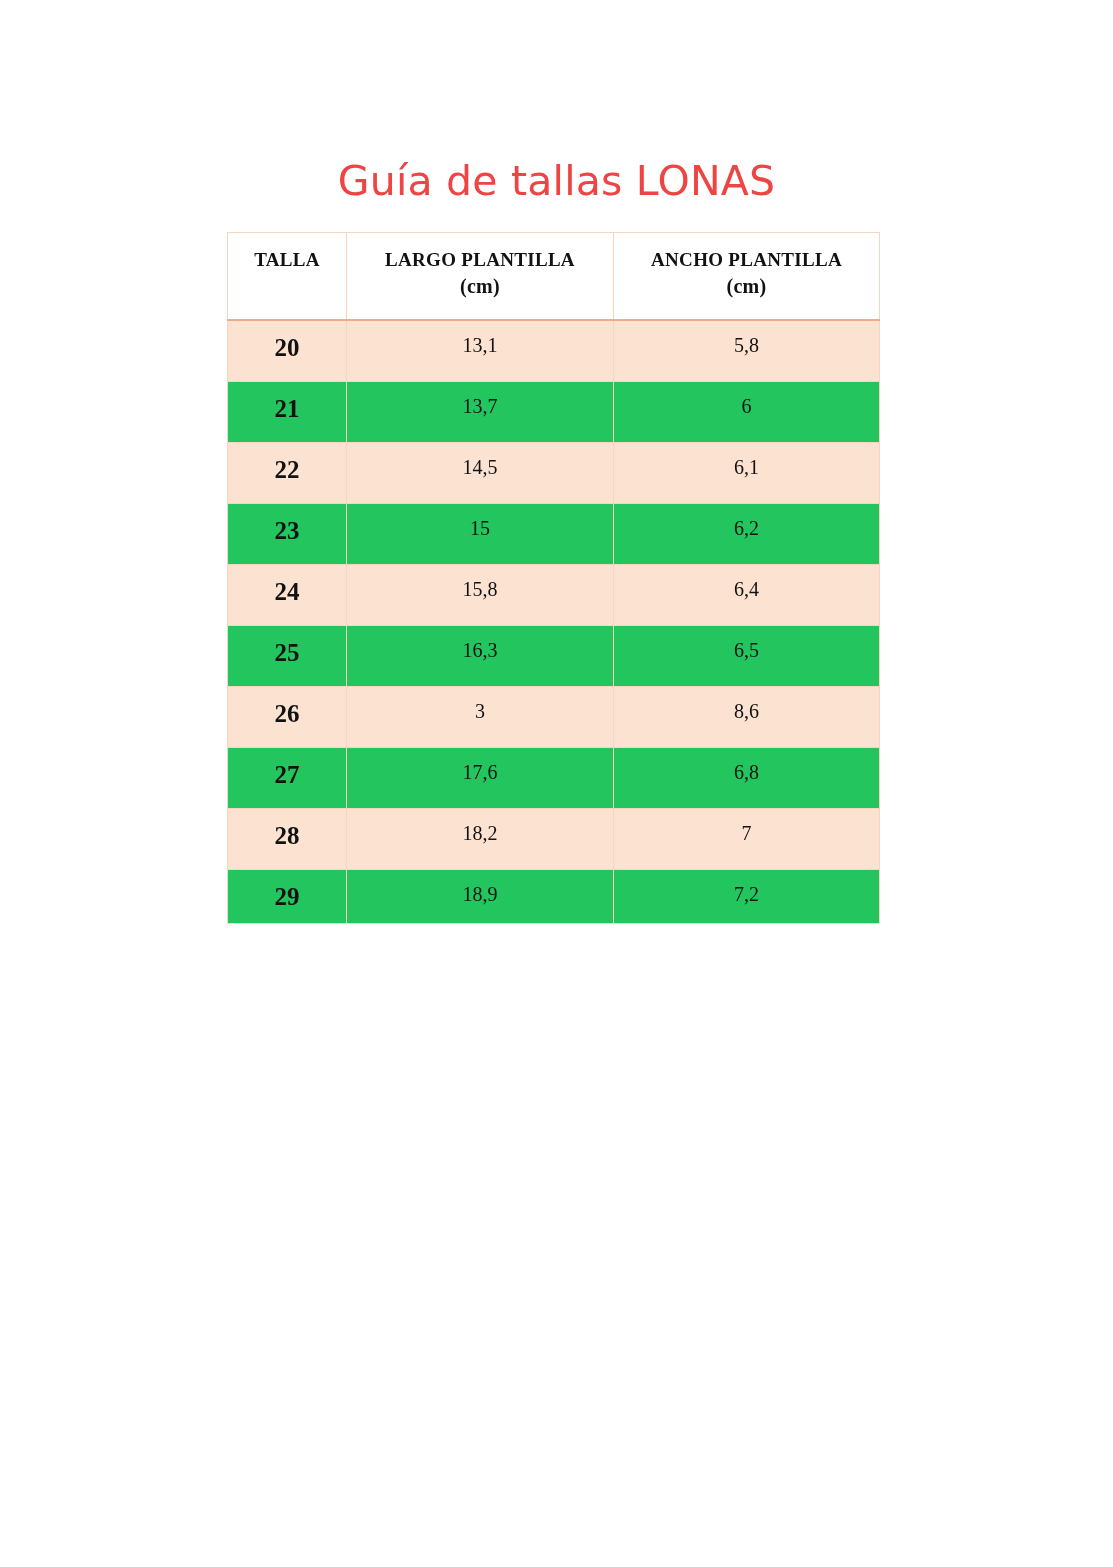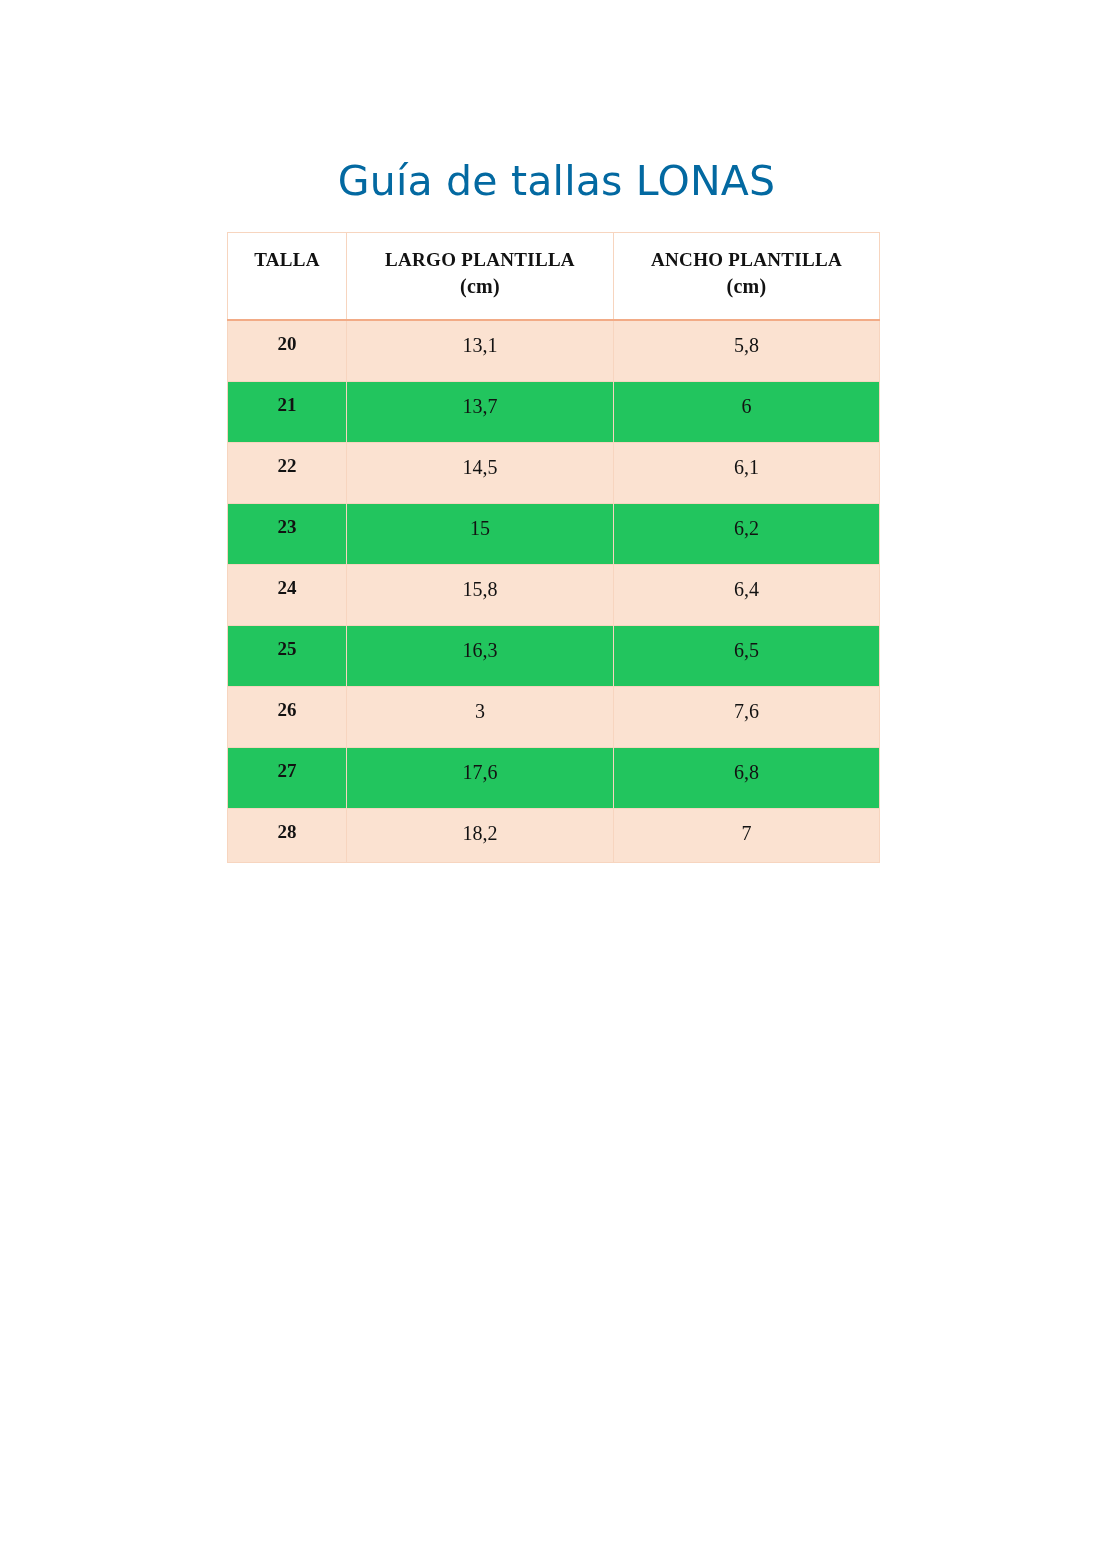--- a/index.html
+++ b/index.html
@@ -30,21 +30,21 @@
   .doc-title {
     position: absolute;
     left: 0;
     top: 132px;
     width: 1113px;
     text-align: center;
     font-family: "DejaVu Sans", sans-serif;
     font-size: 41px;
     font-weight: 400;
     line-height: 1.1;
-    color: #0369a1;
+    color: #ef4444;
     letter-spacing: 0.2px;
     white-space: nowrap;
   }
 
   
   .size-table {
     position: absolute;
     left: 227px;
     top: 232px;
     width: 652px;
@@ -94,21 +94,21 @@
     background: #22c55e;
   }
   .size-table tbody td {
     font-size: 20px;
     font-weight: 400;
     padding-top: 12px;
     line-height: 1.2;
   }
   .size-table tbody td.talla-cell {
     font-weight: 700;
-    font-size: 19px;
+    font-size: 25px;
   }
 
   
   .size-table tbody tr:last-child {
     height: 54px;
   }
 </style>
 </head>
 <body>
 
@@ -164,28 +164,33 @@
         <td>6,4</td>
       </tr>
       <tr class="plain">
         <td class="talla-cell">25</td>
         <td>16,3</td>
         <td>6,5</td>
       </tr>
       <tr class="shade">
         <td class="talla-cell">26</td>
         <td>3</td>
-        <td>7,6</td>
+        <td>8,6</td>
       </tr>
       <tr class="plain">
         <td class="talla-cell">27</td>
         <td>17,6</td>
         <td>6,8</td>
       </tr>
       <tr class="shade">
         <td class="talla-cell">28</td>
         <td>18,2</td>
         <td>7</td>
       </tr>
+      <tr class="plain">
+        <td class="talla-cell">29</td>
+        <td>18,9</td>
+        <td>7,2</td>
+      </tr>
     </tbody>
   </table>
 
 </div>
 
 </body></html>

